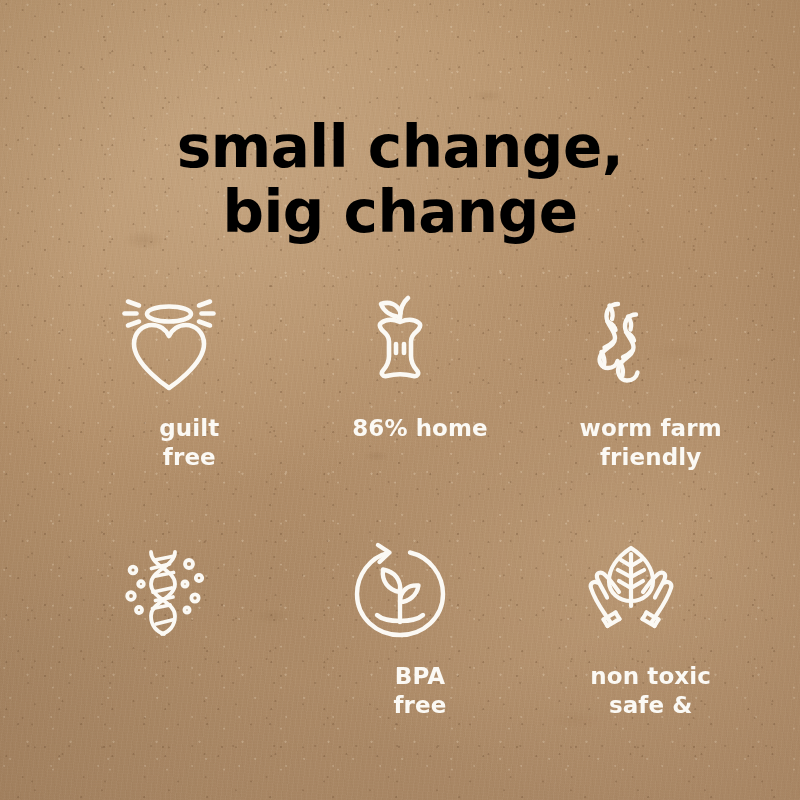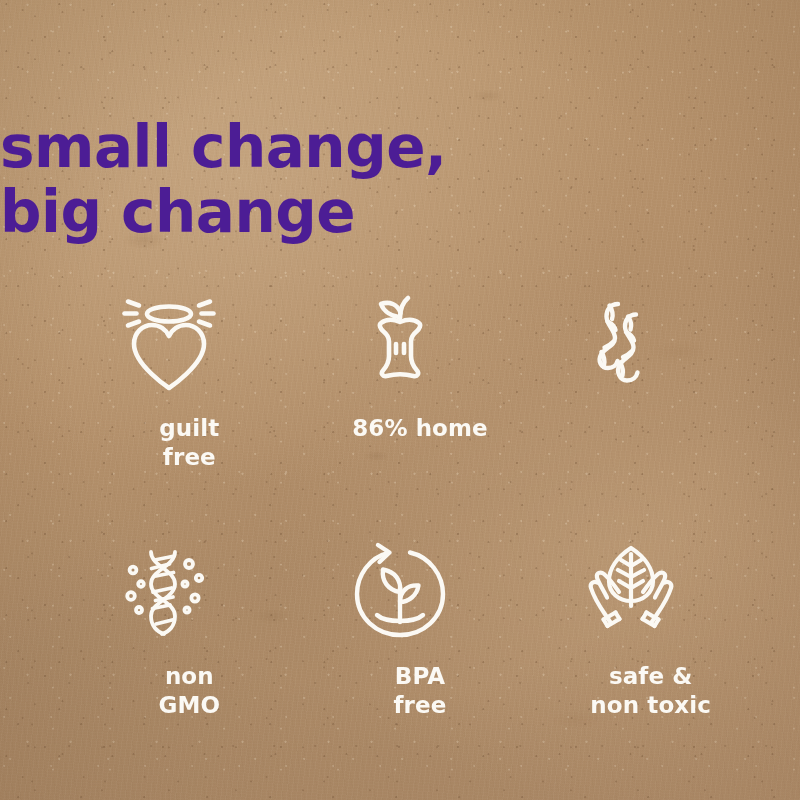--- a/index.html
+++ b/index.html
@@ -94,21 +94,22 @@
     position: absolute;
     inset: 0;
     z-index: 5;
   }
 
   .headline {
     position: absolute;
     top: 76px;
     left: 0;
     right: 0;
-    color: #4c1d95;
+    text-align: center;
+    color: #000000;
     font-family: "DejaVu Sans", sans-serif;
     font-weight: 700;
     font-size: 58px;
     line-height: 1.12;
     letter-spacing: -0.5px;
   }
   .headline .hl-line {
     display: block;
   }
 
@@ -231,20 +232,24 @@
 
             <path d="M57 22.5 C49.5 22.5 46 28.5 46 34.5 C46 43 54.5 47.5 54.5 55.5
                      C54.5 63.5 44 66.5 40.5 73 C37 79.5 40.5 88.5 48 88.5
                      C53.5 88.5 57.5 85 58.5 80.5"></path>
             <path d="M49 24.5 C52.5 29.5 53 33 51.5 37.5"></path>
             <path d="M47 40 C52 42.5 54 44.5 55 48.5"></path>
             <path d="M53 59 C49.5 62.5 47 64 44 65"></path>
             <path d="M41 70.5 C44 75.5 44.5 79 43.5 83.5"></path>
           </svg>
         </div>
+        <div class="feature-label">
+          <span class="lbl-line">worm farm</span>
+          <span class="lbl-line">friendly</span>
+        </div>
       </div>
 
       <div class="feature">
         <div class="feature-icon">
           <svg viewBox="0 0 104 104" fill="none" stroke="#fbf9f4" stroke-width="3.8" stroke-linecap="round" stroke-linejoin="round">
 
             <path d="M34 12 C34 26 58 30 58 44 C58 58 34 62 34 76 C34 86 40 92 47 94"></path>
             <path d="M58 12 C58 26 34 30 34 44 C34 58 58 62 58 76 C58 86 52 92 45 94"></path>
 
             <line x1="37.5" y1="20" x2="55" y2="16.5"></line>
@@ -259,24 +264,20 @@
             <circle cx="82" cy="38" r="3.2"></circle>
             <circle cx="68" cy="44" r="2.6"></circle>
             <circle cx="78" cy="58" r="3.6"></circle>
             <circle cx="16" cy="30" r="3.4"></circle>
             <circle cx="24" cy="44" r="2.8"></circle>
             <circle cx="14" cy="56" r="3.8"></circle>
             <circle cx="22" cy="70" r="3"></circle>
             <circle cx="70" cy="70" r="2.6"></circle>
           </svg>
         </div>
-        <div class="feature-label">
-          <span class="lbl-line">non</span>
-          <span class="lbl-line">GMO</span>
-        </div>
       </div>
 
       <div class="feature">
         <div class="feature-icon">
           <svg viewBox="0 0 104 104" fill="none" stroke="#fbf9f4" stroke-width="4.4" stroke-linecap="round" stroke-linejoin="round">
 
             <path d="M62 12.5 C82 17 95 35.5 95 54 C95 77.5 75.5 95 52 95
                      C28.5 95 9 77.5 9 54 C9 35.5 21.5 17.5 40 12.8"></path>
             <polyline points="30,5 41.5,12.5 31.5,22"></polyline>
 
@@ -322,20 +323,20 @@
                      C85 42 78.5 52 76 57.5"></path>
             <path d="M85.5 42.5 C89.5 40.5 93.5 43.5 92 48 C90 54.5 83 67 77.5 75
                      L72.5 82.5"></path>
             <path d="M79.5 79.5 L67.5 72.5"></path>
             <path d="M75.5 86 L63.5 79"></path>
             <line x1="79.5" y1="79.5" x2="75.5" y2="86"></line>
             <line x1="67.5" y1="72.5" x2="63.5" y2="79"></line>
           </svg>
         </div>
         <div class="feature-label">
+          <span class="lbl-line">non toxic</span>
           <span class="lbl-line">safe &amp;</span>
-          <span class="lbl-line">non toxic</span>
         </div>
       </div>
 
     </div>
   </div>
 </div>
 
 </body></html>

